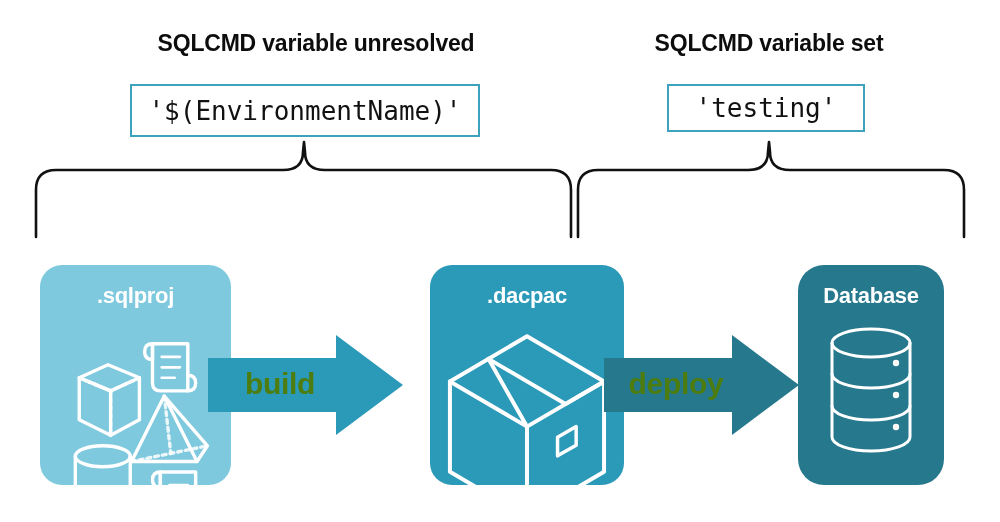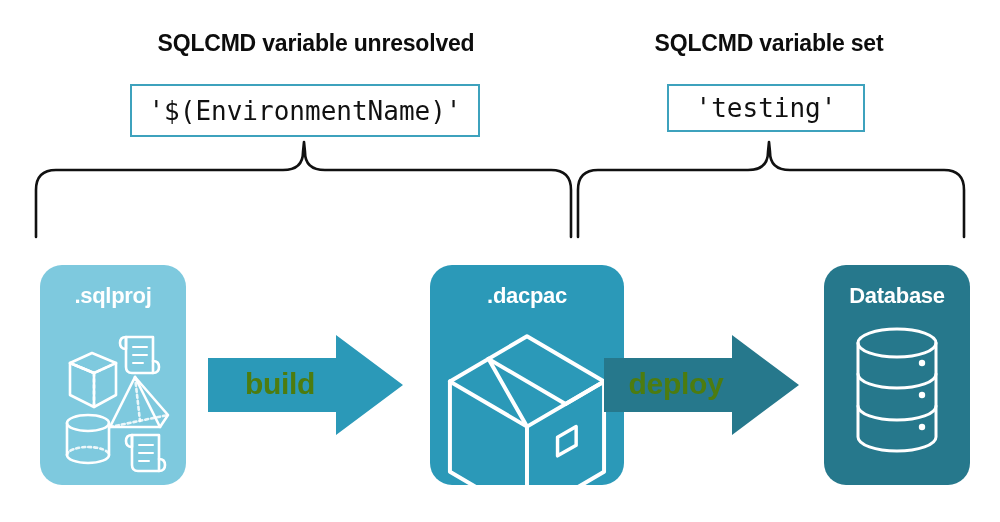--- a/index.html
+++ b/index.html
@@ -56,21 +56,21 @@
   
   .stage-card {
     position: absolute;
     border-radius: 22px;
     top: 265px;
     width: 146px;
     height: 220px;
   }
   #card-sqlproj  { left: 40px;  background: #7ec9de; }
   #card-dacpac   { left: 430px; background: #2b99b8; padding-left: 48px; }
-  #card-database { left: 824px; background: #26788c; }
+  #card-database { left: 798px; background: #26788c; border-radius: 26px; }
 
   .card-label {
     position: absolute;
     left: 0;
     right: 0;
     top: 18px;
     text-align: center;
     font-family: "Liberation Sans", sans-serif;
     font-weight: bold;
     font-size: 22px;
@@ -138,21 +138,21 @@
 
   <svg id="braces" viewBox="0 0 1000 110">
 
     <path d="M 36,97 L 36,50 Q 36,30 56,30 L 283,30 Q 303,30 303,12 L 304,2
              L 305,12 Q 305,30 325,30 L 551,30 Q 571,30 571,50 L 571,97" fill="none" stroke="#111111" stroke-width="2.6" stroke-linecap="round" stroke-linejoin="round"></path>
 
     <path d="M 578,97 L 578,50 Q 578,30 598,30 L 748,30 Q 768,30 768,12 L 769,2
              L 770,12 Q 770,30 790,30 L 944,30 Q 964,30 964,50 L 964,97" fill="none" stroke="#111111" stroke-width="2.6" stroke-linecap="round" stroke-linejoin="round"></path>
   </svg>
 
-  <div class="stage-card" id="card-sqlproj" style="background: rgb(126, 201, 222);">
+  <div class="stage-card" id="card-sqlproj" style="background: rgb(126, 201, 222); padding-left: 45px;">
     <div class="card-label">.sqlproj</div>
     <svg class="card-art" viewBox="0 0 146 170">
       <g fill="none" stroke="#ffffff" stroke-width="2.6" stroke-linecap="round" stroke-linejoin="round">
 
         <g>
           <path d="M30,48 L52,38 L76,48 L54,58 Z"></path>
           <path d="M30,48 L30,80 L54,92 L54,58 Z"></path>
           <path d="M76,48 L76,80 L54,92"></path>
           <path d="M30,48 L54,58 L76,48" stroke-dasharray="3 3" opacity="0.85"></path>
           <path d="M54,58 L54,92" stroke-dasharray="3 3" opacity="0.85"></path>

